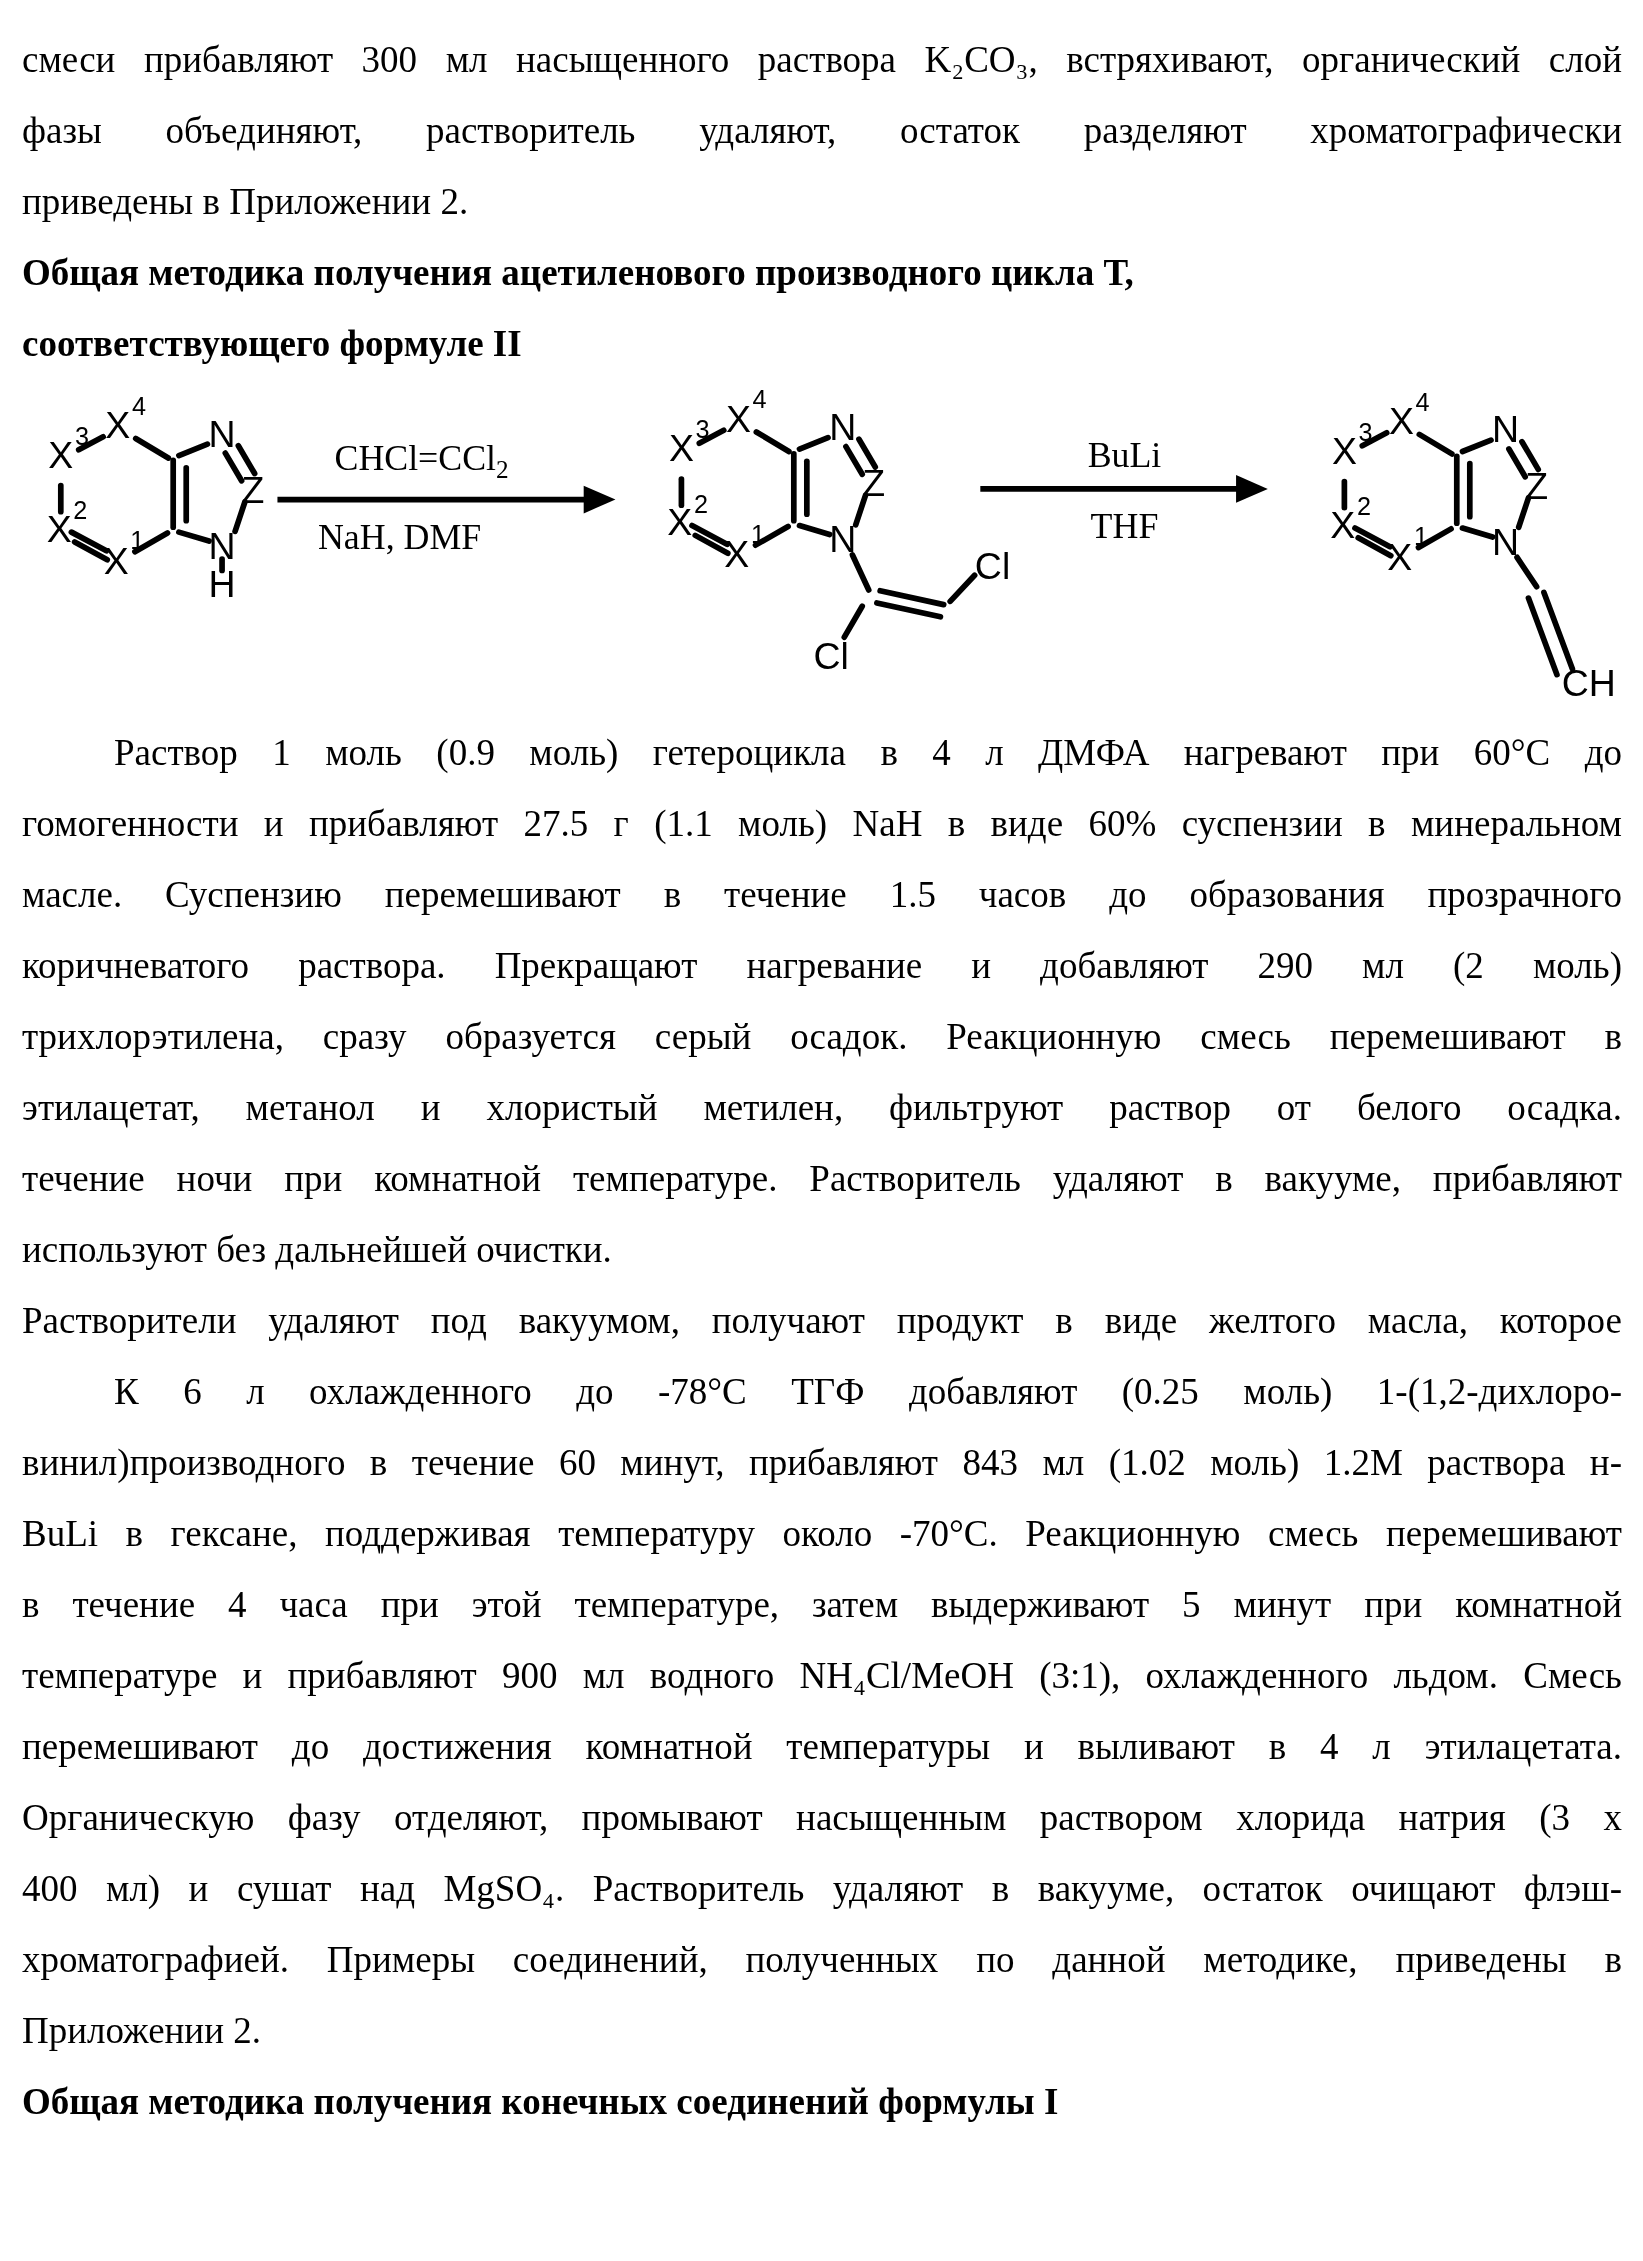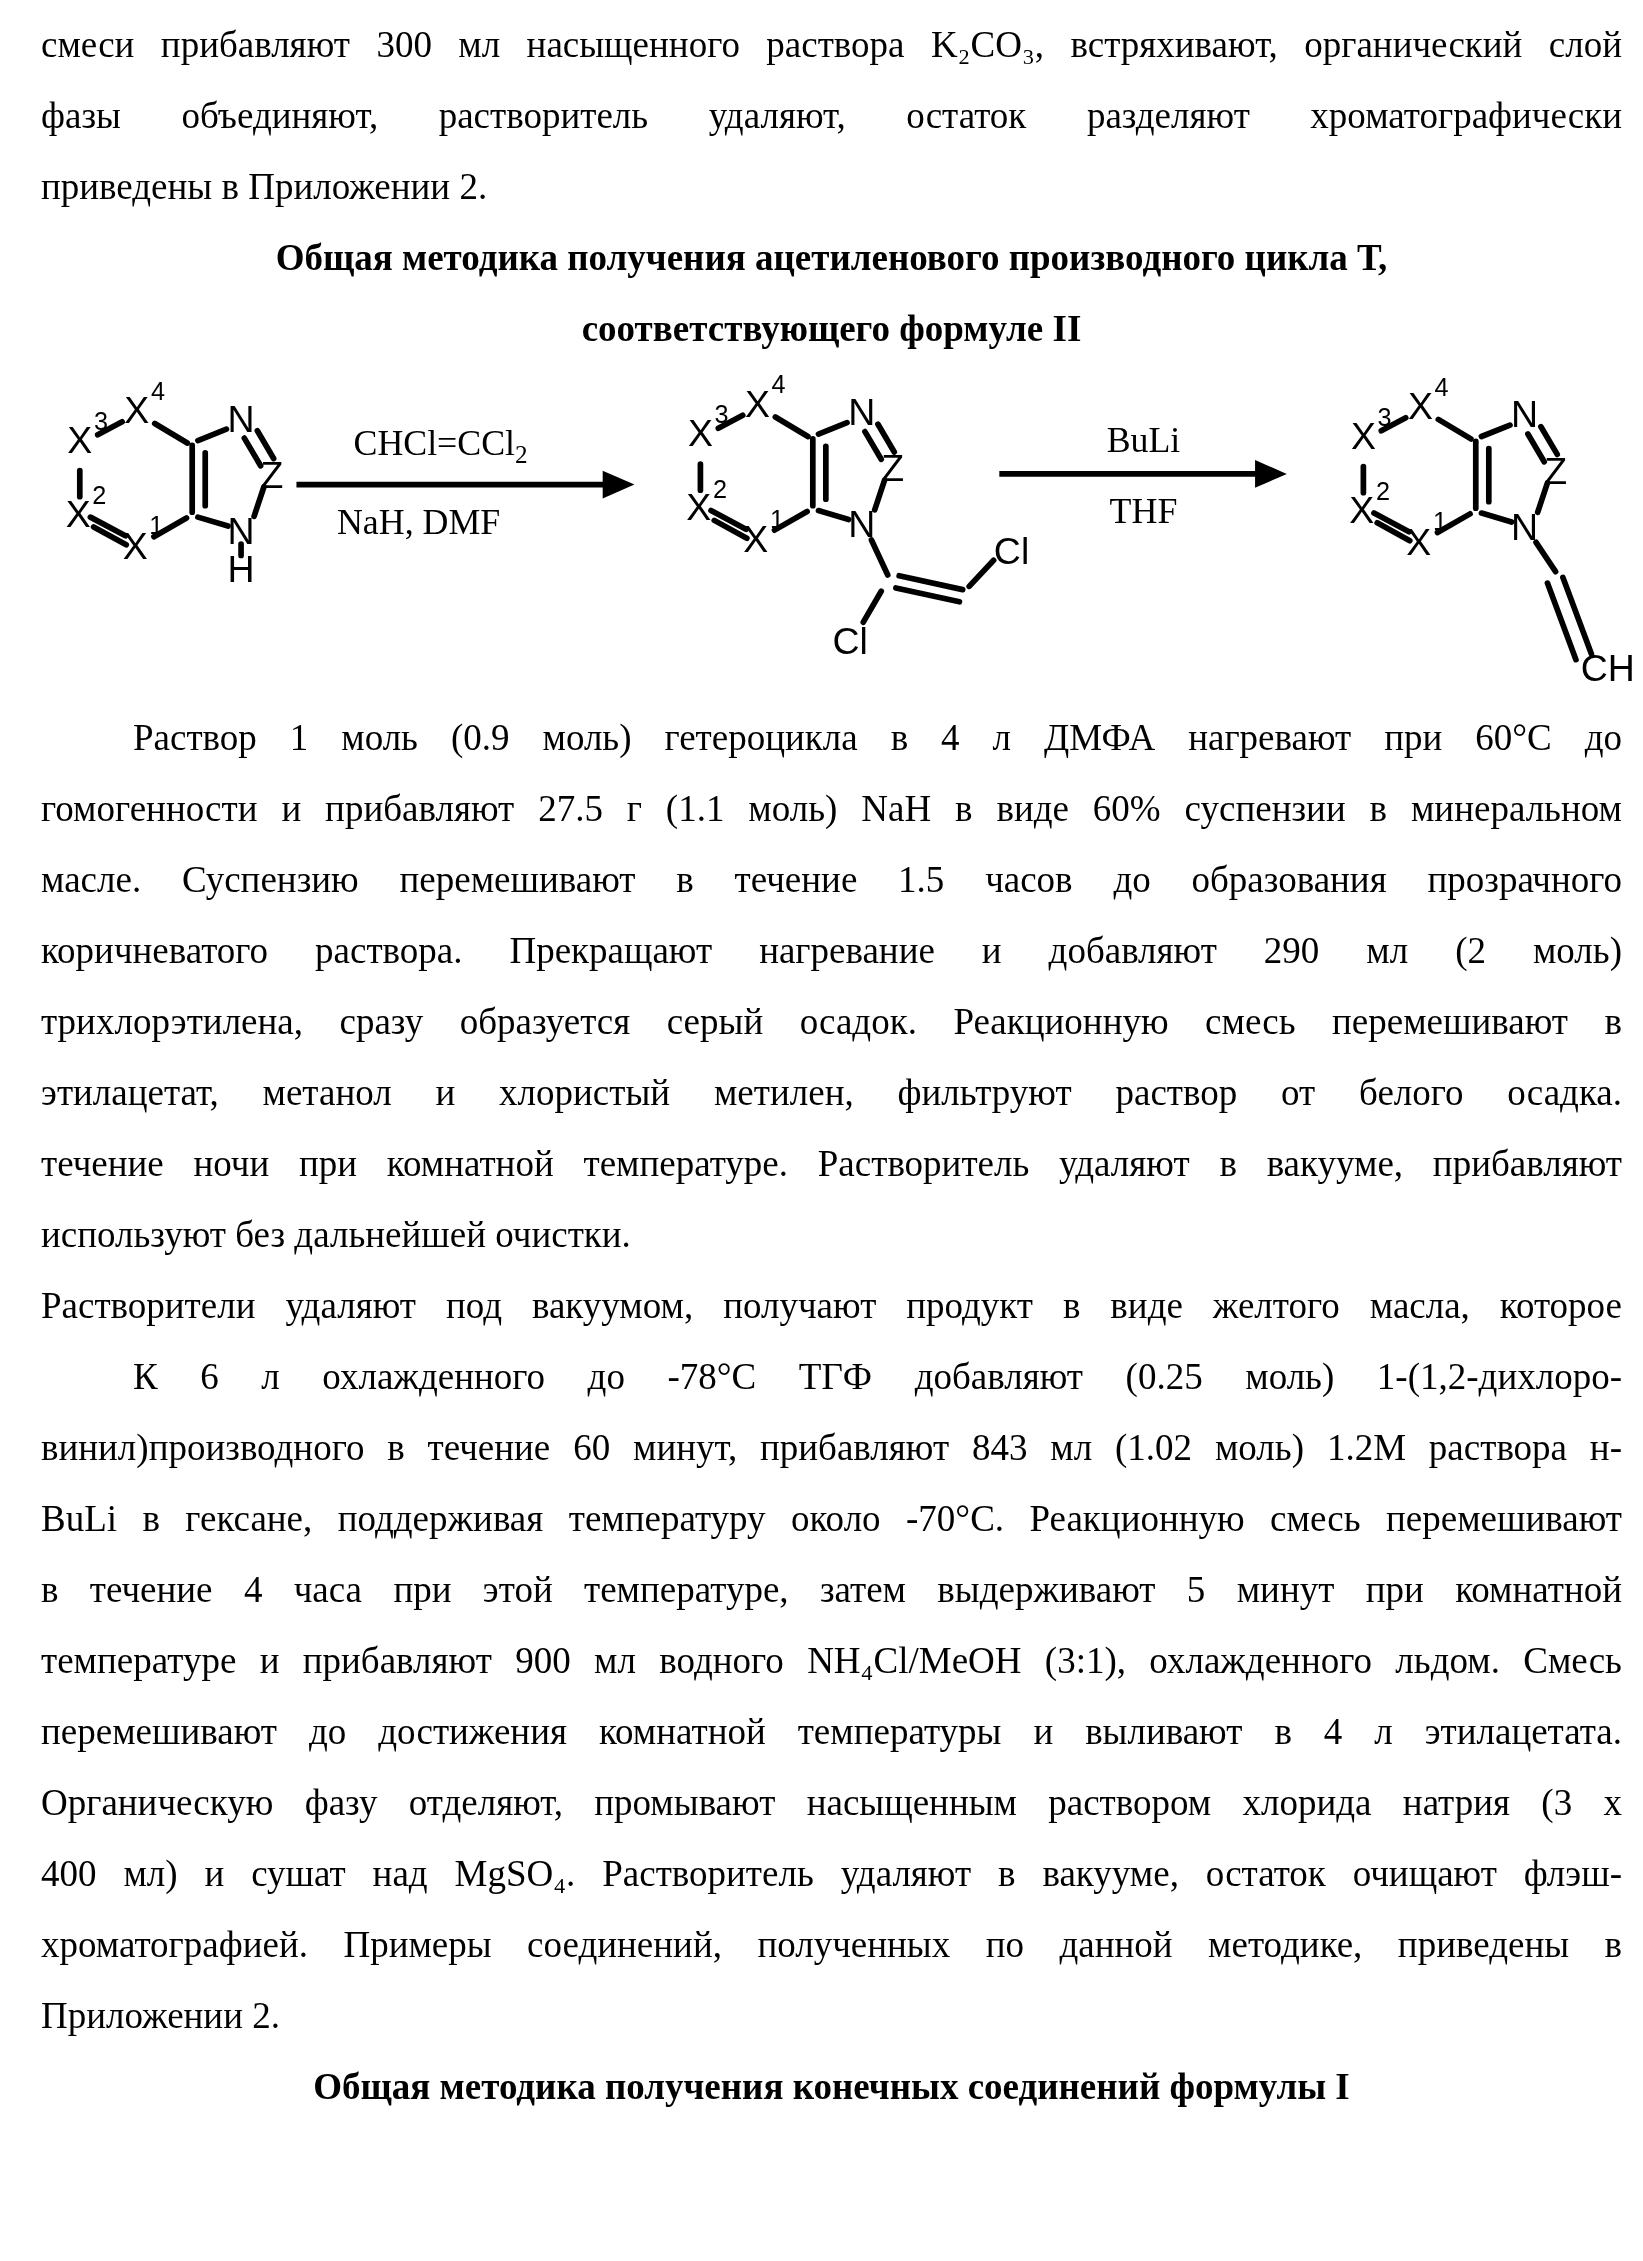--- a/index.html
+++ b/index.html
@@ -5,32 +5,32 @@
   html, body { margin: 0; padding: 0; }
   body {
     width: 1643px;
     height: 2261px;
     background: #ffffff;
     color: #000000;
     font-family: "Liberation Serif", "DejaVu Serif", serif;
     font-size: 37px;
     overflow: hidden;
   }
-  .page { padding-top: 9px; margin-left: 19px; }
+  .page { padding-top: 24px; }
   .textblock { padding: 0 21px 0 22px; }
   .line {
     height: 71px;
     line-height: 71px;
     overflow: hidden;
     white-space: normal;
   }
   .just { text-align: justify; }
   .just::after { content: ""; display: inline-block; width: 100%; height: 0; }
   .indent { text-indent: 92px; }
-  .heading .line { font-weight: bold; text-align: center; }
+  .heading .line { font-weight: bold; text-align: left; }
   .scheme { height: 338px; position: relative; }
   .scheme svg { display: block; }
   .bond { stroke: #000000; stroke-width: 7; stroke-linecap: round; fill: none; }
   .arrowline { stroke: #000000; stroke-width: 7; stroke-linecap: butt; }
   .at {
     font-family: "Liberation Sans", "DejaVu Sans", sans-serif;
     font-size: 46px;
     text-anchor: middle;
     dominant-baseline: central;
     fill: #000000;

